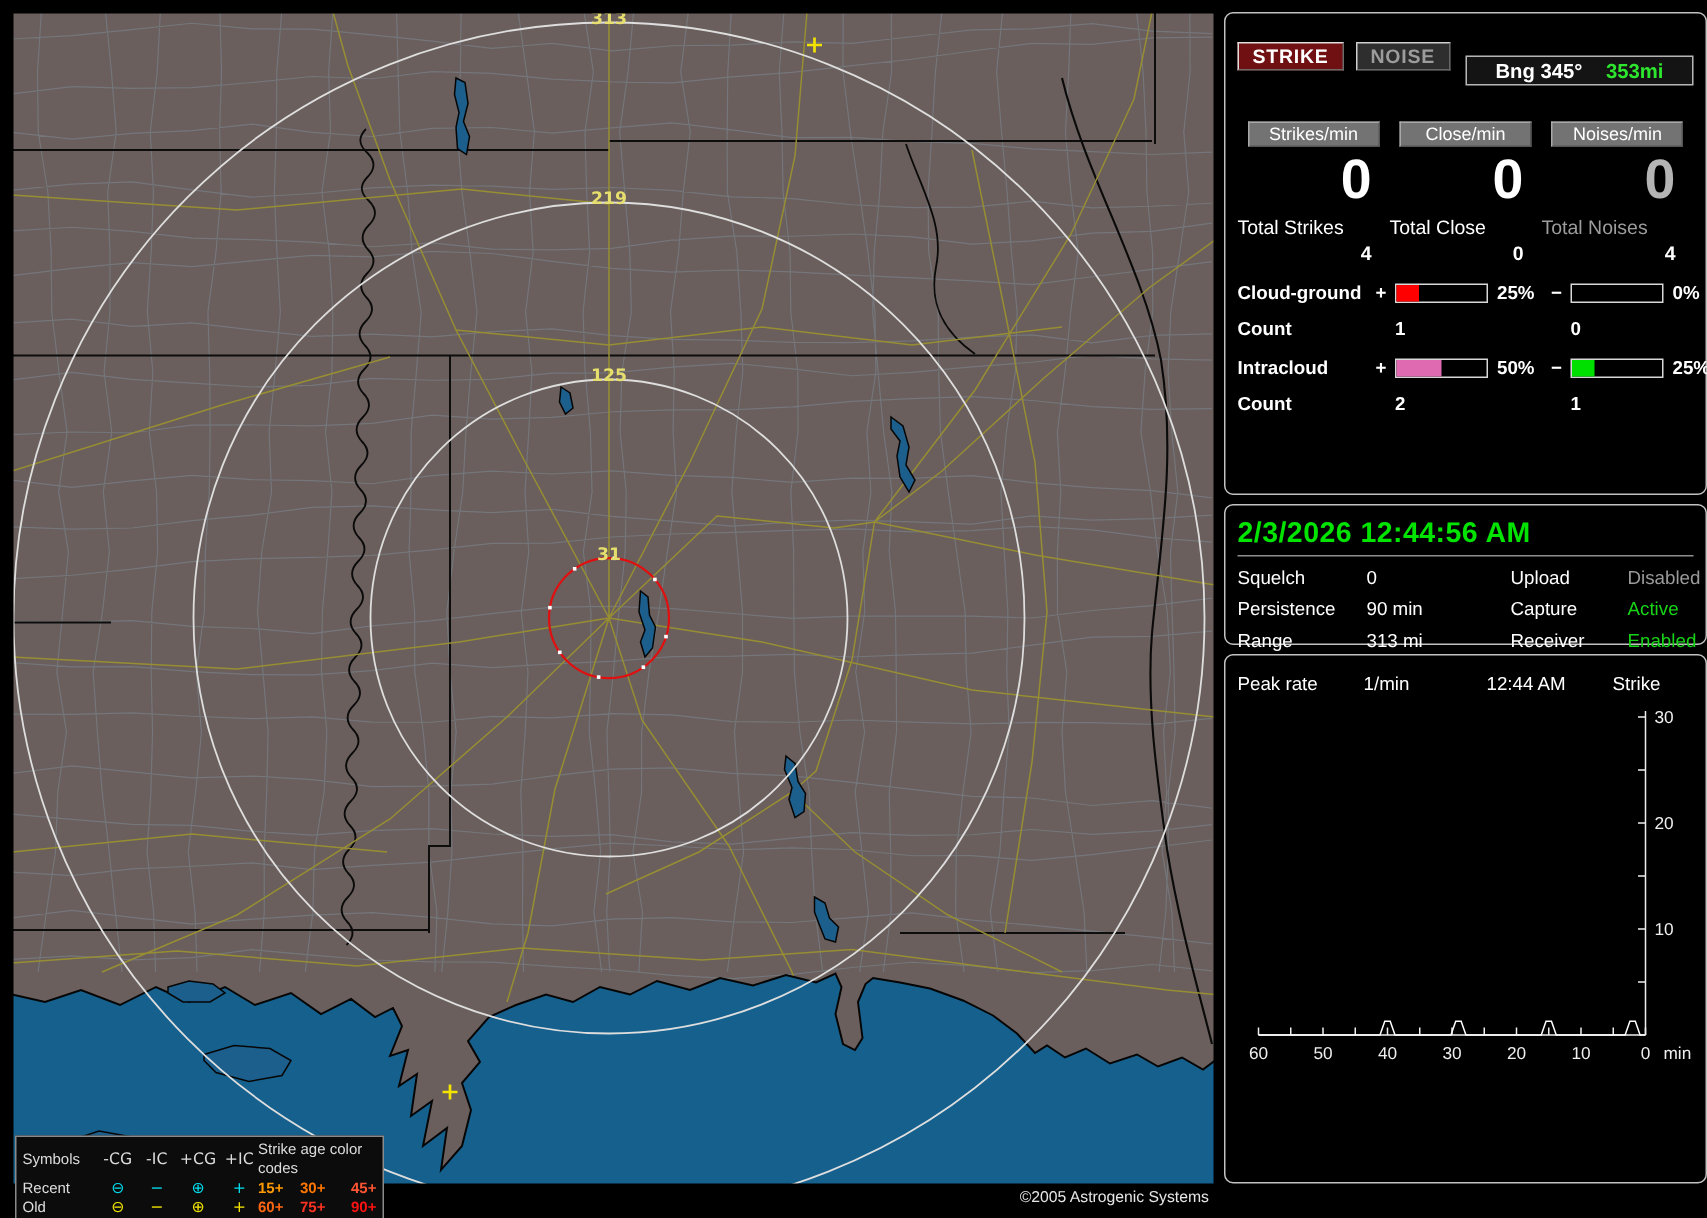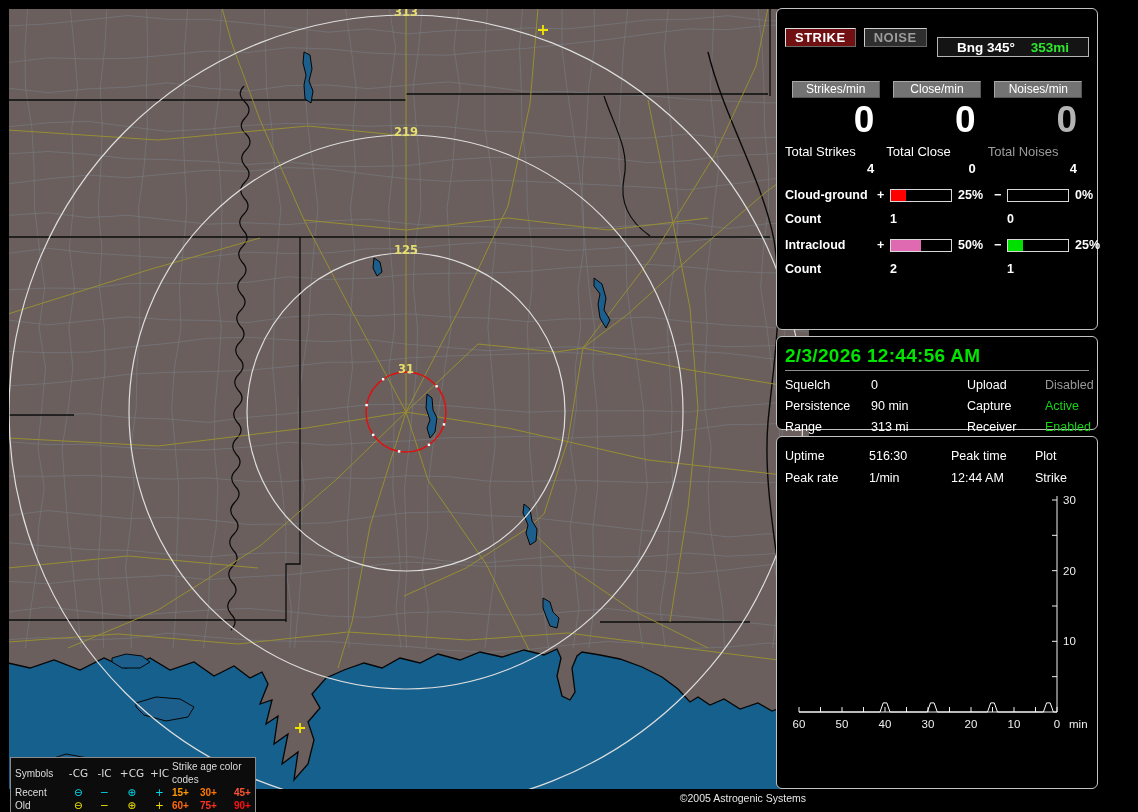--- a/index.html
+++ b/index.html
@@ -15,21 +15,21 @@
   #legend{position:absolute;left:2px;top:749px;width:246px;background:#0c0c0c;
           border:1px solid #8a8a8a;padding:2px 4px 3px 4px;box-sizing:border-box;
           font-size:10px;color:#dedede;line-height:13px;}
   .lgrid{display:grid;grid-template-columns:50px 27px 25px 30px 25px 28px 34px 30px;align-items:center;}
   .lgrid .sym{text-align:center;font-family:"DejaVu Sans",sans-serif;font-size:10.5px;}
   .lgrid .age{font-weight:bold;}
   .lhead{color:#dcdcdc;}
   .agehead{grid-column:6 / span 3;}
 
   
-  #side{position:absolute;left:776px;top:8px;width:322px;}
+  #side{position:absolute;left:816px;top:8px;width:322px;}
   .box{background:#000;border:1px solid #c2c2c2;border-radius:6px;box-sizing:border-box;
        padding:8px;color:#fff;}
   #box1{height:322px;}
   #box2{height:94px;margin-top:6px;}
   #box3{height:353px;margin-top:6px;}
 
   .toprow{display:flex;align-items:center;gap:8px;}
   .btn{height:19px;line-height:17px;padding:0 9px;font-weight:bold;font-size:13px;
        letter-spacing:.5px;box-sizing:border-box;cursor:default;}
   .strike-btn{background:#701012;color:#fff;border:1px solid;border-color:#e0e0e0 #6a6a6a #6a6a6a #e0e0e0;}
@@ -266,26 +266,20 @@
     </div>
     <div class="srow">
       <span>Range</span>
       <span>313 mi</span>
       <span>Receiver</span>
       <span style="color: rgb(23, 212, 23);">Enabled</span>
     </div>
   </div>
 
   <div class="box" id="box3">
-    <div class="prow">
-      <span>Uptime</span>
-      <span>516:30</span>
-      <span>Peak time</span>
-      <span>Plot</span>
-    </div>
     <div class="prow">
       <span>Peak rate</span>
       <span>1/min</span>
       <span>12:44 AM</span>
       <span>Strike</span>
     </div>
     <svg id="trend" width="306" height="246" viewBox="0 0 306 246">
         <line x1="272" y1="6" x2="272" y2="222" stroke="#efefef" stroke-width="1"></line>
         <line x1="14" y1="222" x2="272" y2="222" stroke="#efefef" stroke-width="1"></line>
         <line x1="267" y1="186.66666666666669" x2="272" y2="186.66666666666669" stroke="#efefef" stroke-width="1"></line>

